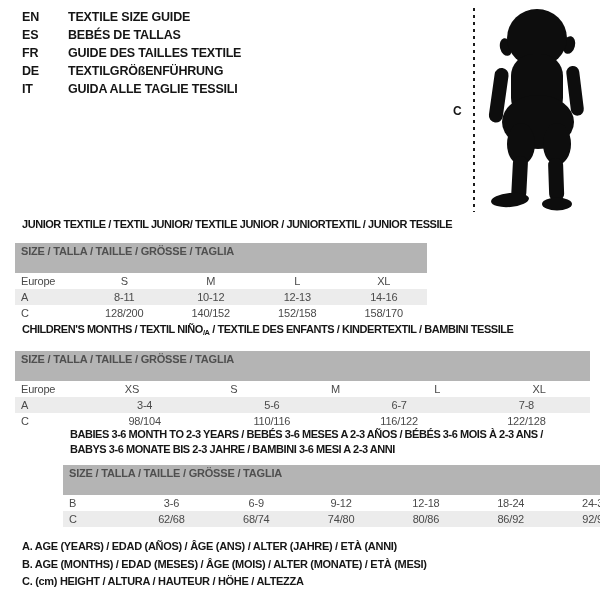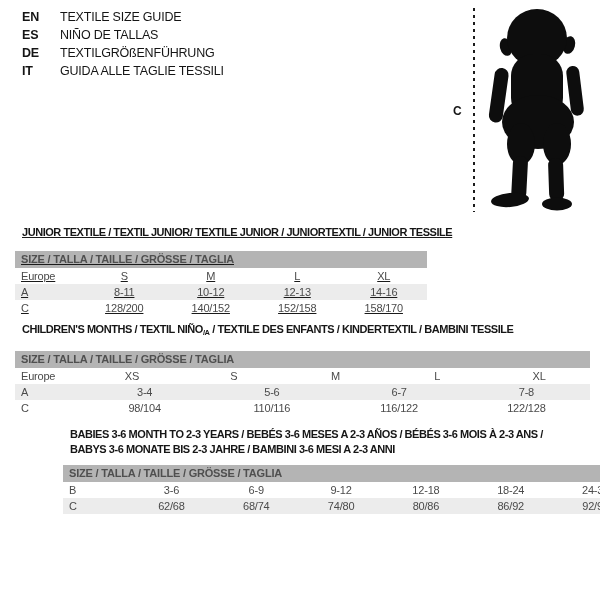--- a/index.html
+++ b/index.html
@@ -2,44 +2,44 @@
 <html><head>
 <meta charset="utf-8">
 <style>
   html,body{margin:0;padding:0;background:#ffffff;}
   .sheet{
     position:relative;width:600px;height:600px;background:#ffffff;
     font-family:"Liberation Sans",sans-serif;overflow:hidden;color:#1a1a1a;
   }
   
   .lang-block{position:absolute;left:22px;top:8px;}
-  .lang-row{display:flex;height:18px;line-height:18px;}
+  .lang-row{display:flex;height:18px;line-height:18px;gap:8px;}
   .lang-code{width:38px;font-weight:bold;font-size:12.5px;color:#151515;letter-spacing:-0.2px;}
-  .lang-label{font-weight:normal;font-size:12.5px;color:#151515;white-space:nowrap;letter-spacing:-0.2px;}
+  .lang-label{font-weight:bold;font-size:12.5px;color:#151515;white-space:nowrap;letter-spacing:-0.2px;}
   
   .height-line{
     position:absolute;left:473px;top:8px;width:2px;height:204px;
     background:repeating-linear-gradient(to bottom,#1b1b1b 0 3px,transparent 3px 7px);
   }
   .height-label{position:absolute;left:453px;top:104px;font-size:12px;font-weight:bold;color:#151515;}
   svg.baby{position:absolute;left:482px;top:6px;}
   
   .section{position:absolute;left:15px;}
-  #junior-section{top:225px;width:412px;text-decoration:underline;}
+  #junior-section{top:217px;width:412px;}
   #children-section{top:322px;width:575px;}
   #babies-section{top:427px;width:575px;margin-left:48px;}
   .tbl-title{
     font-size:11px;font-weight:bold;color:#161616;margin-left:7px;
     line-height:15px;white-space:nowrap;letter-spacing:-0.45px;
   }
   .tbl-title .sub{font-size:7.5px;vertical-align:-2px;}
   .tbl{margin-top:11px;}
   #babies-section .tbl{margin-top:8px;}
   .tbl-bar{
-    height:17px;line-height:17px;background:#b4b4b4;color:#4f4f4f;
+    height:30px;line-height:17px;background:#b4b4b4;color:#4f4f4f;
     font-weight:bold;font-size:11px;padding-left:6px;letter-spacing:-0.2px;
   }
   .tbl-row{display:flex;height:16px;line-height:17.5px;font-size:11px;color:#4a4a4a;background:#ffffff;}
   .tbl-row.shaded{background:#ececec;}
   .cell{flex:1;text-align:center;letter-spacing:-0.2px;}
   .cell.label{flex:0 0 60px;text-align:left;padding-left:6px;}
   
   .legend{position:absolute;left:22px;top:538px;}
   .legend-line{
     font-size:11px;font-weight:bold;color:#161616;line-height:17.5px;
@@ -51,21 +51,25 @@
 
 <div class="sheet">
 
   <div class="lang-block">
     <div class="lang-row">
       <span class="lang-code">EN</span>
       <span class="lang-label">TEXTILE SIZE GUIDE</span>
     </div>
     <div class="lang-row">
       <span class="lang-code">ES</span>
-      <span class="lang-label">NIÑO DE TALLAS</span>
+      <span class="lang-label">BEBÉS DE TALLAS</span>
+    </div>
+    <div class="lang-row">
+      <span class="lang-code">FR</span>
+      <span class="lang-label">GUIDE DES TAILLES TEXTILE</span>
     </div>
     <div class="lang-row">
       <span class="lang-code">DE</span>
       <span class="lang-label">TEXTILGRÖßENFÜHRUNG</span>
     </div>
     <div class="lang-row">
       <span class="lang-code">IT</span>
       <span class="lang-label">GUIDA ALLE TAGLIE TESSILI</span>
     </div>
   </div>
@@ -168,14 +172,19 @@
         <span class="cell">62/68</span>
         <span class="cell">68/74</span>
         <span class="cell">74/80</span>
         <span class="cell">80/86</span>
         <span class="cell">86/92</span>
         <span class="cell">92/98</span>
       </div>
     </div>
   </div>
 
+  <div class="legend">
+    <div class="legend-line">A. AGE (YEARS) / EDAD (AÑOS) / ÂGE (ANS) / ALTER (JAHRE) / ETÀ (ANNI)</div>
+    <div class="legend-line">B. AGE (MONTHS) / EDAD (MESES) / ÂGE (MOIS) / ALTER (MONATE) / ETÀ (MESI)</div>
+    <div class="legend-line">C. (cm) HEIGHT / ALTURA / HAUTEUR / HÖHE / ALTEZZA</div>
+  </div>
 
 </div>
 
 </body></html>

